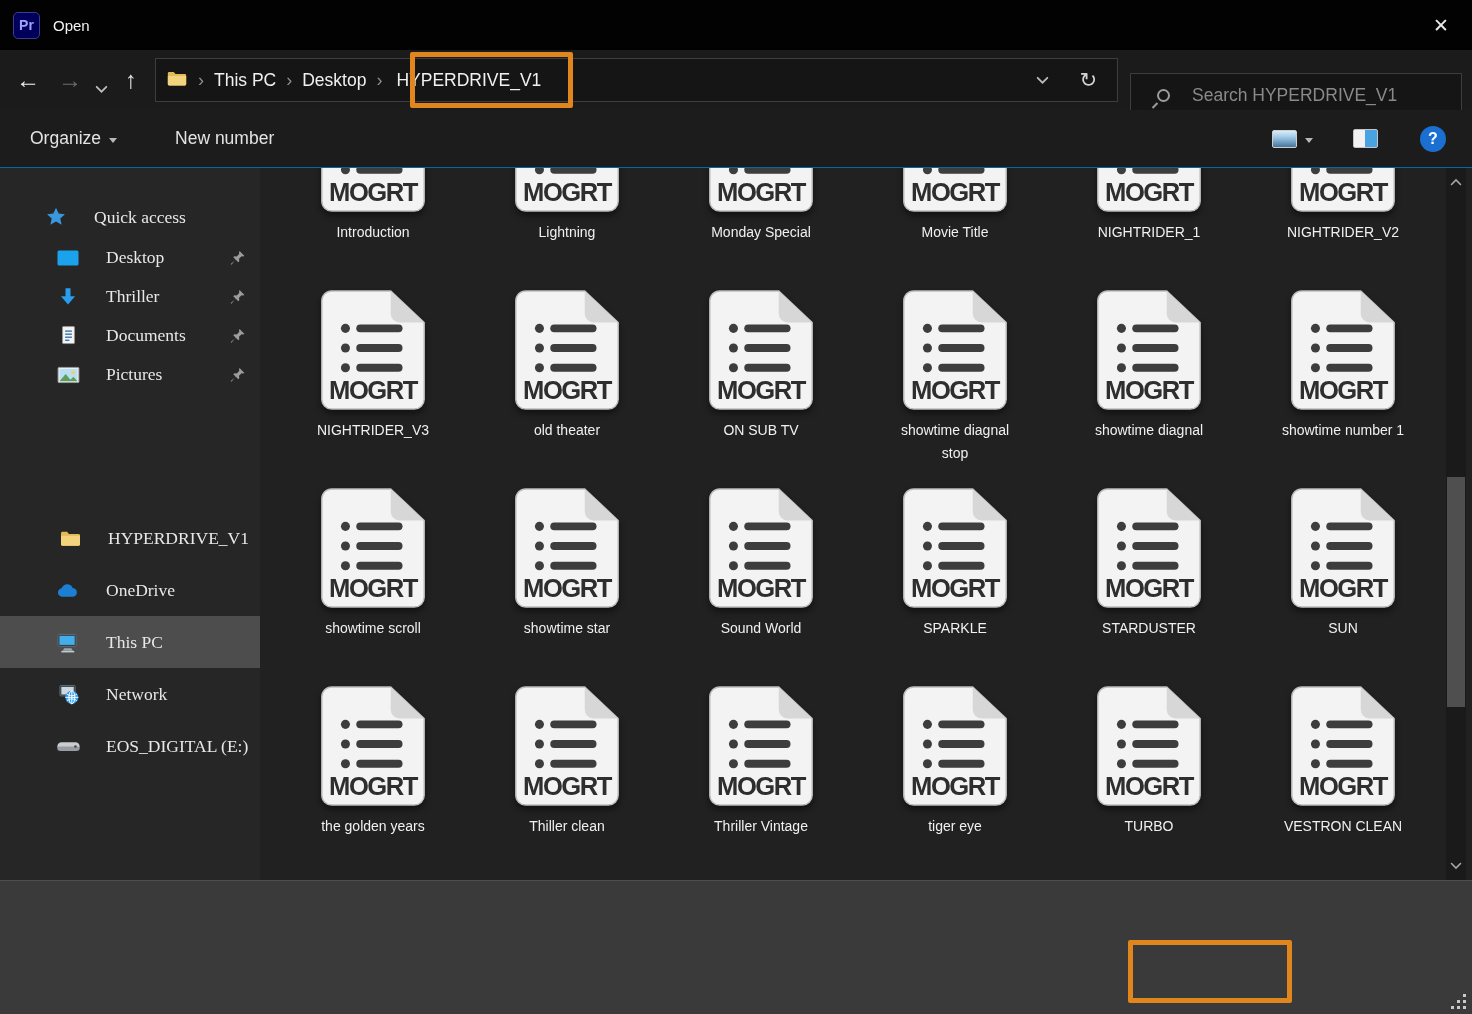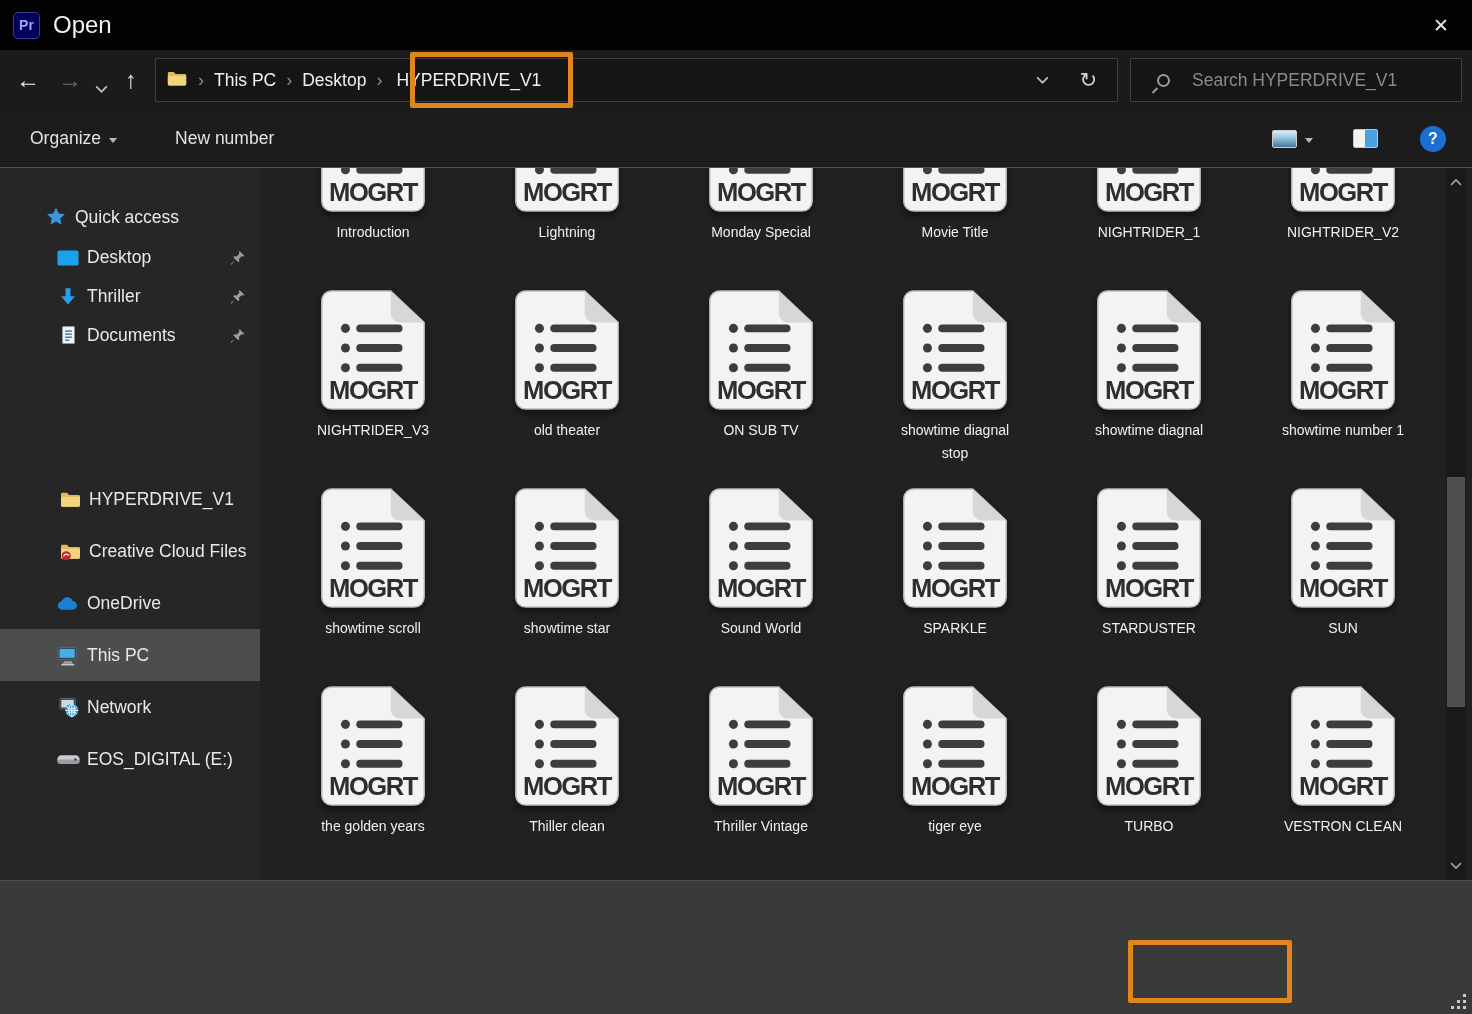--- a/index.html
+++ b/index.html
@@ -6,21 +6,21 @@
   html,body { width:1472px; height:1014px; overflow:hidden; background:#1f1f1f;
     font-family:"Liberation Sans","DejaVu Sans",sans-serif; }
   .dialog { position:relative; width:1472px; height:1014px; background:#1f1f1f; }
 
   
   .titlebar { position:absolute; left:0; top:0; width:100%; height:50px; background:#020202;
     display:flex; align-items:center; }
   .app-icon { width:27px; height:27px; margin-left:13px; background:#00005b; border:1px solid #3d3d8f;
     border-radius:5px; color:#9da2ff; font-weight:bold; font-size:14px;
     display:flex; align-items:center; justify-content:center; }
-  .win-title { color:#f2f2f2; font-size:24px; margin-left:13px; }
+  .win-title { color:#f2f2f2; font-size:15px; margin-left:13px; }
   .close-btn { position:absolute; right:0; top:0; width:62px; height:50px; color:#e8e8e8;
     font-size:19px; display:flex; align-items:center; justify-content:center; cursor:pointer; }
 
   
   .navbar { position:absolute; left:0; top:50px; width:100%; height:60px; background:#1b1b1b; }
   .nav-btn { position:absolute; top:63px; transform:translateY(-50%); font-size:24px; line-height:1;
     top:30px; }
   .nav-back { left:16px; color:#efefef; }
   .nav-fwd { left:58px; color:#6c6c6c; }
   .nav-chev { left:95px; top:36px; color:#bdbdbd; }
@@ -28,21 +28,21 @@
   .chev { display:inline-block; color:#bdbdbd; }
   .addressbar { position:absolute; left:155px; top:8px; width:963px; height:44px; background:#151515;
     border:1px solid #3d3d3d; display:flex; align-items:center; }
   .addr-folder { margin-left:10px; flex:0 0 auto; }
   .crumb-sep { color:#8d8d8d; font-size:18px; margin:0 10px; }
   .crumb { color:#f0f0f0; font-size:17.5px; cursor:pointer; white-space:nowrap; }
   .crumb.last { padding:0 4px; }
   .addr-right { margin-left:auto; display:flex; align-items:center; }
   .addr-dd { padding:0 18px; }
   .addr-refresh { color:#d2d2d2; font-size:21px; padding:0 20px 0 12px; }
-  .searchbox { position:absolute; left:1130px; top:8px; width:332px; height:44px; background:#151515;
+  .searchbox { position:absolute; left:1130px; top:23px; width:332px; height:44px; background:#151515;
     border:1px solid #3d3d3d; display:flex; align-items:center; }
   .mag { position:relative; width:13px; height:13px; border:2px solid #9b9b9b; border-radius:50%;
     margin-left:26px; flex:0 0 auto; }
   .mag::after { content:""; position:absolute; width:2px; height:7px; background:#9b9b9b;
     left:-5px; top:11px; transform:rotate(45deg); }
   .search-input { flex:1; margin:0 10px 0 22px; background:transparent; border:none; outline:none;
     color:#d8d8d8; font-size:17.5px; font-family:inherit; }
   .search-input::placeholder { color:#8a8a8a; }
 
   
@@ -67,21 +67,21 @@
   .sidebar { position:absolute; left:0; top:0; width:260px; height:100%; background:#262626;
     padding-top:28px; overflow:hidden; }
   .side-row { position:relative; display:flex; align-items:center; height:39px; padding-left:54px;
     color:#e8e8e8; font-size:17.5px; cursor:pointer; white-space:nowrap; }
   .qa-header { height:42px; padding-left:42px; }
   .loc-row { height:52px; }
   .loc-row.indent { padding-left:56px; }
   .loc-gap { margin-top:118px; }
   .side-row.selected { background:#4d4d4d; }
   .side-ic { width:28px; display:flex; align-items:center; justify-content:center; flex:0 0 auto; }
-  .side-label { margin-left:5px; }
+  .side-label { margin-left:24px;font-family:Liberation Serif, serif; }
   .pin { position:absolute; right:14px; top:50%; transform:translateY(-50%); width:17px; height:17px; }
 
   .content { position:absolute; left:260px; top:0; width:1186px; height:100%; overflow:hidden; }
   .grid { display:grid; grid-template-columns:repeat(6,194px); grid-auto-rows:198px;
     margin-top:-78px; padding-left:16px; }
   .file-item { display:flex; flex-direction:column; align-items:center; cursor:pointer; }
   .mogrt-icon { width:110px; height:124px; filter:drop-shadow(0 4px 3px rgba(0,0,0,.45)); flex:0 0 auto; }
   .file-label { margin-top:7px; width:124px; text-align:center; color:#f0f0f0; font-size:14px;
     line-height:23px; }
 
@@ -210,39 +210,42 @@
               <rect x="6" y="9.6" width="8" height="1.7" fill="#3f78b4"></rect>
               <rect x="6" y="13.2" width="8" height="1.7" fill="#3f78b4"></rect>
               <rect x="6" y="16.8" width="5" height="1.7" fill="#3f78b4"></rect>
             </svg>
           </span>
           <span class="side-label">Documents</span>
           <span class="pin"><svg width="17" height="17" viewBox="0 0 20 20">
               <path d="M12.4 1.8l5.8 5.8-1.7.6-1.7-.2-3 3 .3 2.8-1.2 1.2-3.1-3.1-4.9 6.1-.9-.9 6.1-4.9-3.1-3.1 1.2-1.2 2.8.3 3-3-.2-1.7z" fill="#9c9c9c"></path>
             </svg></span>
         </div>
+        <div class="side-row">
+          <span class="side-ic">
+            <svg width="23" height="18" viewBox="0 0 24 19">
+              <rect x="1" y="1.5" width="22" height="16" rx="1" fill="#eef6fb" stroke="#9a9a9a"></rect>
+              <rect x="2.5" y="3" width="19" height="13" fill="#badef2"></rect>
+              <path d="M2.5 16l6.5-7.5 5 6 3.2-3.2 4.3 4.7z" fill="#5e9e58"></path>
+              <circle cx="17" cy="6.8" r="1.9" fill="#f0d34f"></circle>
+            </svg>
+          </span>
+          <span class="side-label">Pictures</span>
+          <span class="pin"><svg width="17" height="17" viewBox="0 0 20 20">
+              <path d="M12.4 1.8l5.8 5.8-1.7.6-1.7-.2-3 3 .3 2.8-1.2 1.2-3.1-3.1-4.9 6.1-.9-.9 6.1-4.9-3.1-3.1 1.2-1.2 2.8.3 3-3-.2-1.7z" fill="#9c9c9c"></path>
+            </svg></span>
+        </div>
         <div class="side-row loc-row indent loc-gap">
           <span class="side-ic">
             <svg width="23" height="19" viewBox="0 0 24 20">
               <path d="M2 4.5c0-.8.6-1.5 1.4-1.5h5l2 2.2h10.2c.8 0 1.4.7 1.4 1.5V16c0 .9-.6 1.5-1.4 1.5H3.4C2.6 17.5 2 16.9 2 16z" fill="#e3ba55"></path>
               <path d="M2 7.2h20V16c0 .9-.6 1.5-1.4 1.5H3.4C2.6 17.5 2 16.9 2 16z" fill="#f1d47d"></path>
             </svg>
           </span>
           <span class="side-label">HYPERDRIVE_V1</span>
-        </div>
-        <div class="side-row loc-row indent">
-          <span class="side-ic">
-            <svg width="23" height="19" viewBox="0 0 24 20">
-              <path d="M2 4.5c0-.8.6-1.5 1.4-1.5h5l2 2.2h10.2c.8 0 1.4.7 1.4 1.5V16c0 .9-.6 1.5-1.4 1.5H3.4C2.6 17.5 2 16.9 2 16z" fill="#e3ba55"></path>
-              <path d="M2 7.2h20V16c0 .9-.6 1.5-1.4 1.5H3.4C2.6 17.5 2 16.9 2 16z" fill="#f1d47d"></path>
-              <circle cx="7.5" cy="14.5" r="4.8" fill="#c1272d"></circle>
-              <path d="M4.9 15.2a2.7 2.7 0 0 1 5.2-.8" stroke="#fff" stroke-width="1.2" fill="none"></path>
-            </svg>
-          </span>
-          <span class="side-label">Creative Cloud Files</span>
         </div>
         <div class="side-row loc-row">
           <span class="side-ic">
             <svg width="25" height="17" viewBox="0 0 26 18">
               <path d="M7 15.5c-2.9 0-5.2-2-5.2-4.5 0-2.2 1.7-4 3.9-4.4C6.5 4.2 8.9 2.4 11.7 2.4c2.7 0 5 1.7 5.8 4 2.5.1 4.4 2.1 4.4 4.6 0 2.5-2 4.5-4.6 4.5z" fill="#1b7fd4"></path>
             </svg>
           </span>
           <span class="side-label">OneDrive</span>
         </div>
         <div class="side-row loc-row selected">

